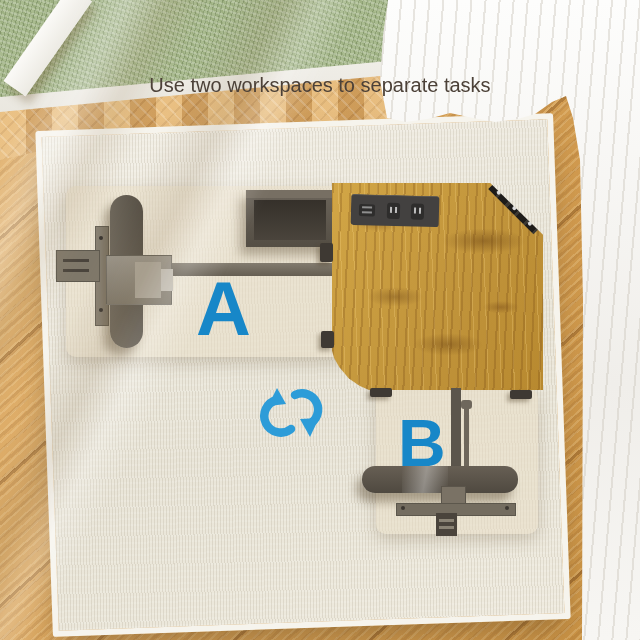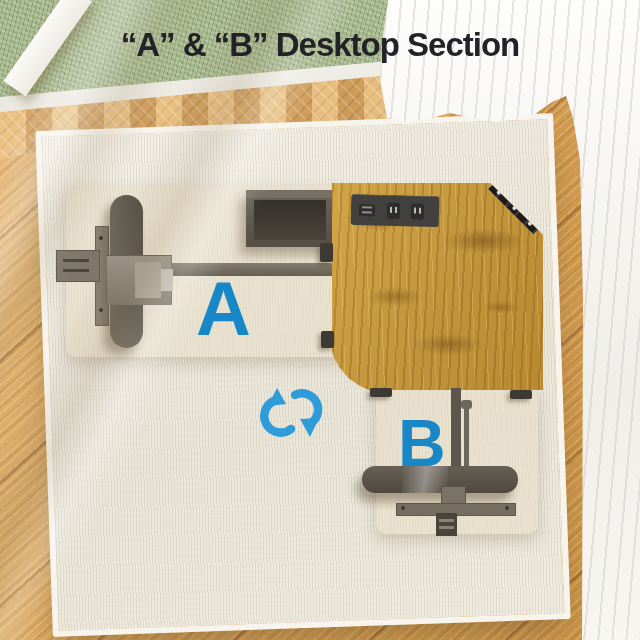--- a/index.html
+++ b/index.html
@@ -222,15 +222,15 @@
   </svg>
 
   <div class="abs lab labA">A</div>
   <div class="abs lab labB">B</div>
 
   <div class="abs band band1"></div>
   <div class="abs band band2"></div>
 
   <div class="abs curtain"></div>
 
-  <div class="abs title">“A” &amp; “B” Desktop Section</div>
+  <div class="abs subtitle">Use two workspaces to separate tasks</div>
 
 </div>
 
 </body></html>

